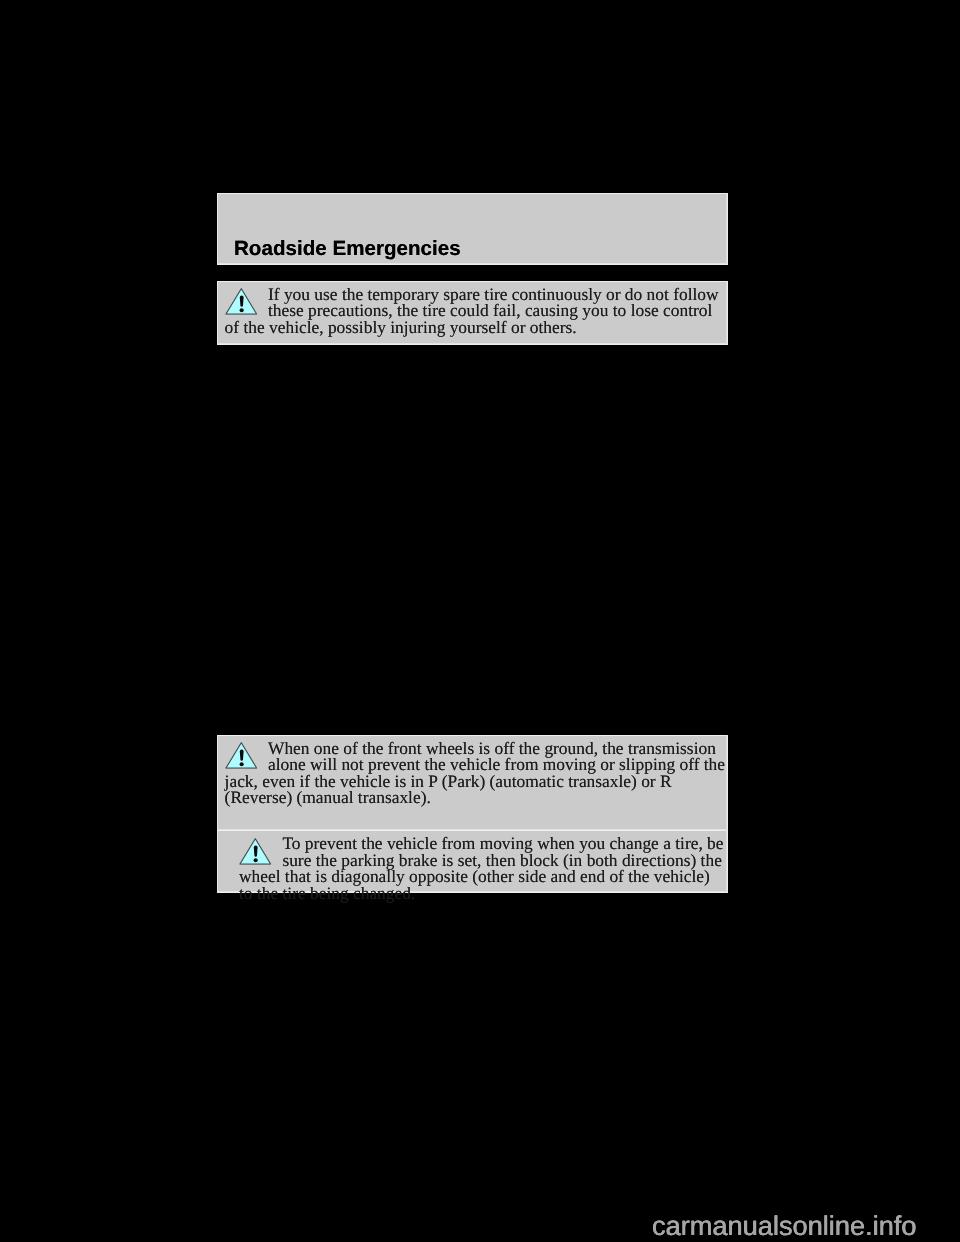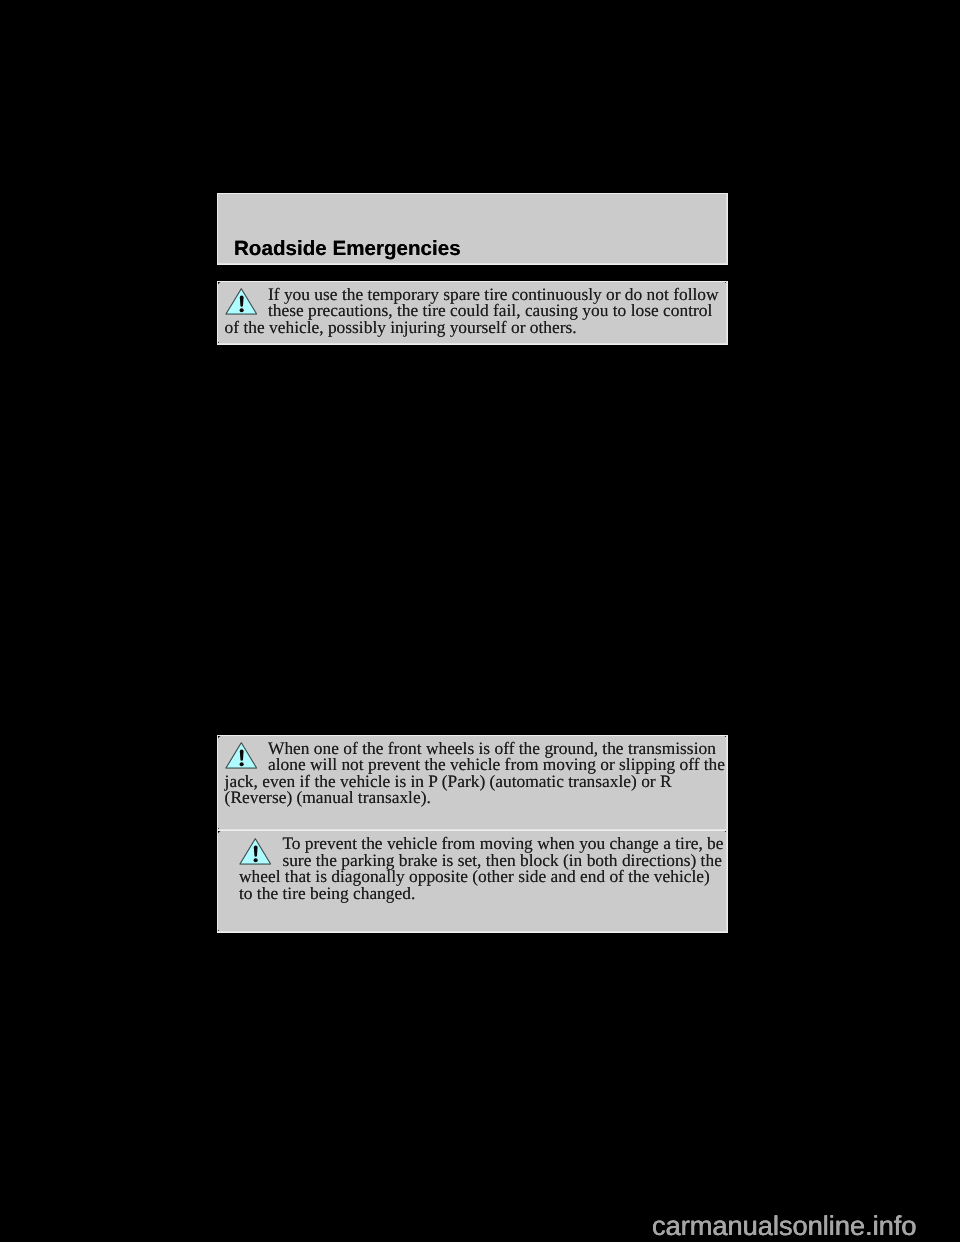--- a/index.html
+++ b/index.html
@@ -21,21 +21,21 @@
       background:linear-gradient(to right,#d8d8d8,#f2f2f2);}
 
   .title-panel{top:192.7px;height:72px;}
   .title-text{position:absolute;left:17px;top:46.3px;
      font-family:"Liberation Sans",sans-serif;font-weight:bold;
      font-size:20.6px;line-height:20.6px;color:#000;
      text-shadow:0 0 0.4px rgba(0,0,0,0.9);}
 
   .warn{padding:5.3px 1px 0 7.6px;
      font-size:17.4px;line-height:16.5px;color:#1c1c1c;text-align:left;
-     text-shadow:0 0 0.35px rgba(30,30,30,0.75);border-radius:7px;}
+     text-shadow:0 0 0.35px rgba(30,30,30,0.75);}
   .warn .txt{display:block;}
   .warn .txt, .title-text, .wm{will-change:opacity;}
 
   .tri{float:left;width:43.4px;height:29px;margin:2.4px 0 0 0;}
   .tri svg{display:block;width:32px;height:27px;
            filter:drop-shadow(0.8px 0.9px 0.7px rgba(60,60,60,0.45));}
 
   .wm{position:absolute;left:652px;top:1211.5px;
       font-family:"Liberation Sans",sans-serif;font-weight:normal;
       font-size:27.2px;line-height:27px;color:#a5a5a5;
@@ -79,21 +79,21 @@
       <svg viewBox="0 0 128 108" shape-rendering="geometricPrecision">
         <path d="M65.2 2.8 L126.4 104 L4 104 Z" fill="#aefcff" stroke="#3f4d4d" stroke-width="4.2" stroke-linejoin="round" stroke-linecap="round"></path>
         <path d="M8 102.6 L122.5 102.6" stroke="#74a8a8" stroke-width="2.0"></path>
         <path d="M59.2 37.6 a7.6 7.6 0 0 1 15.2 0 l-2.6 34.2 a5.2 4.6 0 0 1 -10 0 Z" fill="#0a0a0a"></path>
         <ellipse cx="66.6" cy="89" rx="8.2" ry="7.8" fill="#0a0a0a"></ellipse>
       </svg>
     </span>
     <span class="txt">When one of the front wheels is off the ground, the transmission alone will not prevent the vehicle from moving or slipping off the jack, even if the vehicle is in P (Park) (automatic transaxle) or R (Reverse) (manual transaxle).</span>
   </div>
 
-  <div class="panel warn" style="top:830px;height:103px;padding-left:22px;">
+  <div class="panel warn" style="top:830px;height:63px;padding-left:22px;">
     <div class="hl"></div>
     <div class="hll"></div>
     <div class="hlr"></div>
     <div class="hlb"></div>
     <span class="tri">
       <svg viewBox="0 0 128 108" shape-rendering="geometricPrecision">
         <path d="M65.2 2.8 L126.4 104 L4 104 Z" fill="#aefcff" stroke="#3f4d4d" stroke-width="4.2" stroke-linejoin="round" stroke-linecap="round"></path>
         <path d="M8 102.6 L122.5 102.6" stroke="#74a8a8" stroke-width="2.0"></path>
         <path d="M59.2 37.6 a7.6 7.6 0 0 1 15.2 0 l-2.6 34.2 a5.2 4.6 0 0 1 -10 0 Z" fill="#0a0a0a"></path>
         <ellipse cx="66.6" cy="89" rx="8.2" ry="7.8" fill="#0a0a0a"></ellipse>

